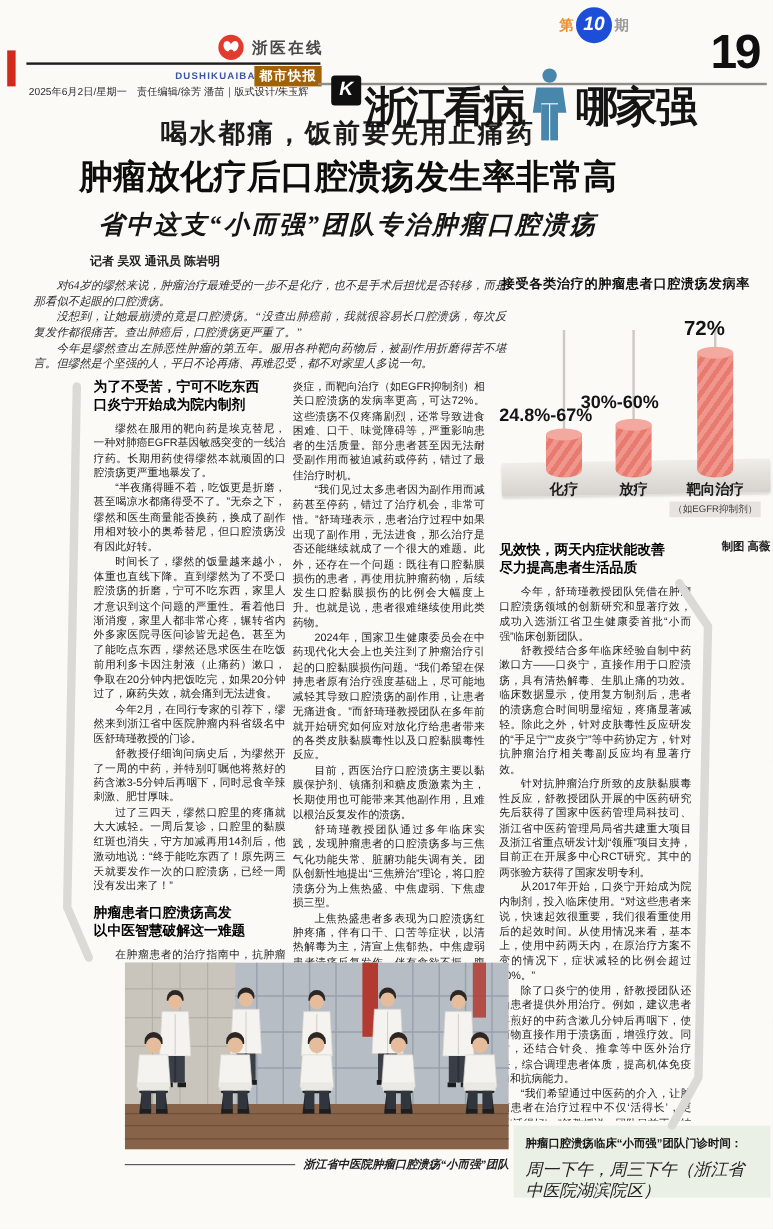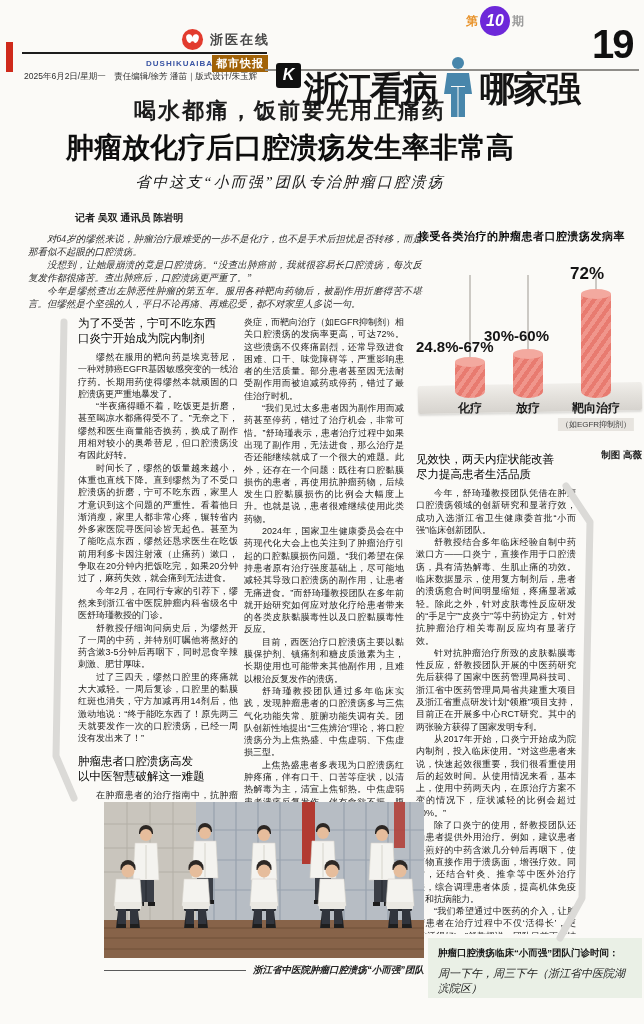--- a/index.html
+++ b/index.html
@@ -20,28 +20,28 @@
   .dushi-badge{position:absolute;left:212px;top:55px;background:#a16207;color:#fff;font-size:11px;font-weight:bold;padding:1px 4px;letter-spacing:1px;}
   .date-line{position:absolute;left:24px;top:71px;font-size:8.5px;color:#2e2e2e;white-space:nowrap;}
   .rule-long{position:absolute;left:265px;top:69px;width:374px;height:2px;background:#8f8d89;}
   .mast-title{position:absolute;left:276px;top:30px;display:flex;align-items:center;gap:3px;z-index:2;}
   .k-logo{width:25px;height:25px;background:#101010;color:#fff;font-weight:900;font-style:italic;font-size:16px;display:flex;align-items:center;justify-content:center;border-radius:3px;}
   .mast-title .big{font-size:35px;font-weight:900;color:#141414;letter-spacing:-2px;white-space:nowrap;margin-top:28px;}
   .person-figure{margin-top:26px;}
   .issue{position:absolute;left:466px;top:6px;display:flex;align-items:center;gap:2px;z-index:1;}
   .issue .pre,.issue .suf{font-size:12px;font-weight:bold;}
   .issue .pre{color:#e8922a;} .issue .suf{color:#9a9a9a;}
-  .issue .num{width:30px;height:30px;border-radius:50%;background:#6d28d9;color:#fff;font-weight:900;font-style:italic;font-size:16px;display:flex;align-items:center;justify-content:center;}
+  .issue .num{width:30px;height:30px;border-radius:50%;background:#1d4ed8;color:#fff;font-weight:900;font-style:italic;font-size:16px;display:flex;align-items:center;justify-content:center;}
   .page-num{position:absolute;left:592px;top:22px;font-size:40px;font-weight:900;letter-spacing:-2px;color:#101010;}
 
   
   .headlines{position:absolute;left:30px;top:96px;width:520px;text-align:center;}
   .kicker{font-size:22px;font-weight:600;color:#1c1c1c;letter-spacing:2px;}
   .mainhead{font-size:28px;font-weight:900;color:#0d0d0d;letter-spacing:0;margin-top:3px;white-space:nowrap;}
-  .subhead{font-family:var(--serif);font-style:italic;font-size:15px;font-weight:normal;letter-spacing:2px;color:#151515;margin-top:6px;white-space:nowrap;}
+  .subhead{font-family:var(--serif);font-style:italic;font-size:21px;font-weight:bold;letter-spacing:2px;color:#151515;margin-top:6px;white-space:nowrap;}
   .byline{position:absolute;left:75px;top:211px;font-size:10px;font-weight:bold;color:#222;}
 
   
   .intro{position:absolute;left:28px;top:233px;width:394px;font-family:var(--serif);font-style:italic;font-size:9.5px;line-height:13px;text-align:justify;color:#2b2b2b;}
   .intro p{text-indent:2em;}
 
   
   .infographic{position:absolute;left:418px;top:229px;width:224px;}
   .chart-title{font-size:11px;font-weight:800;color:#0f0f0f;white-space:nowrap;letter-spacing:0.5px;}
   .chart-box{position:relative;height:195px;margin-top:6px;}
@@ -52,35 +52,35 @@
   .pct{position:absolute;font-weight:900;color:#141414;white-space:nowrap;}
   .cat{position:absolute;top:150px;transform:translateX(-50%);font-size:12px;font-weight:800;color:#1a1a1a;white-space:nowrap;}
   .cat-note{position:absolute;top:168px;transform:translateX(-50%);font-size:8px;color:#3c3c3c;background:#e7e4df;padding:1px 3px;white-space:nowrap;}
   .chart-credit{text-align:right;font-size:9.5px;font-weight:bold;color:#222;margin-top:4px;}
 
   
   .col{position:absolute;font-size:9px;line-height:12.3px;text-align:justify;color:#1c1c1c;overflow:hidden;}
   #col1{left:78px;top:316px;width:160px;height:486px;}
   #col2{left:244px;top:316px;width:160px;height:486px;}
   #col3{left:416px;top:452px;width:160px;height:482px;}
-  .col h3{font-size:11.5px;line-height:15px;color:#000;margin-bottom:5px;font-weight:400;}
+  .col h3{font-size:11.5px;line-height:15px;color:#000;margin-bottom:5px;font-weight:700;}
   .col h3.mt{margin-top:9px;}
   .col p{text-indent:2em;}
   .col p.noind{text-indent:0;}
 
   
   .photo{position:absolute;left:104px;top:802px;width:320px;height:156px;}
   .caption{position:absolute;left:104px;top:964px;width:320px;display:flex;align-items:center;gap:7px;}
   .caption .cap-line{flex:1;height:1px;background:#5a5a5a;}
   .caption span{font-family:var(--serif);font-style:italic;font-weight:bold;font-size:9.5px;color:#222;white-space:nowrap;text-align:right;}
 
   
   .clinic-box{position:absolute;left:428px;top:938px;width:214px;height:60px;background:#eaf0e6;padding:9px 10px;}
   .clinic-box .l1{font-size:9.5px;font-weight:800;color:#151515;}
-  .clinic-box .l2{font-family:var(--serif);font-style:italic;font-size:11px;color:#222;margin-top:6px;}
+  .clinic-box .l2{font-family:var(--serif);font-style:italic;font-size:14px;color:#222;margin-top:6px;}
 
   .swoosh{position:absolute;left:0;top:0;pointer-events:none;}
 </style>
 </head>
 <body>
 
 <div class="page">
 
   <div class="corner-mark"></div>
 

